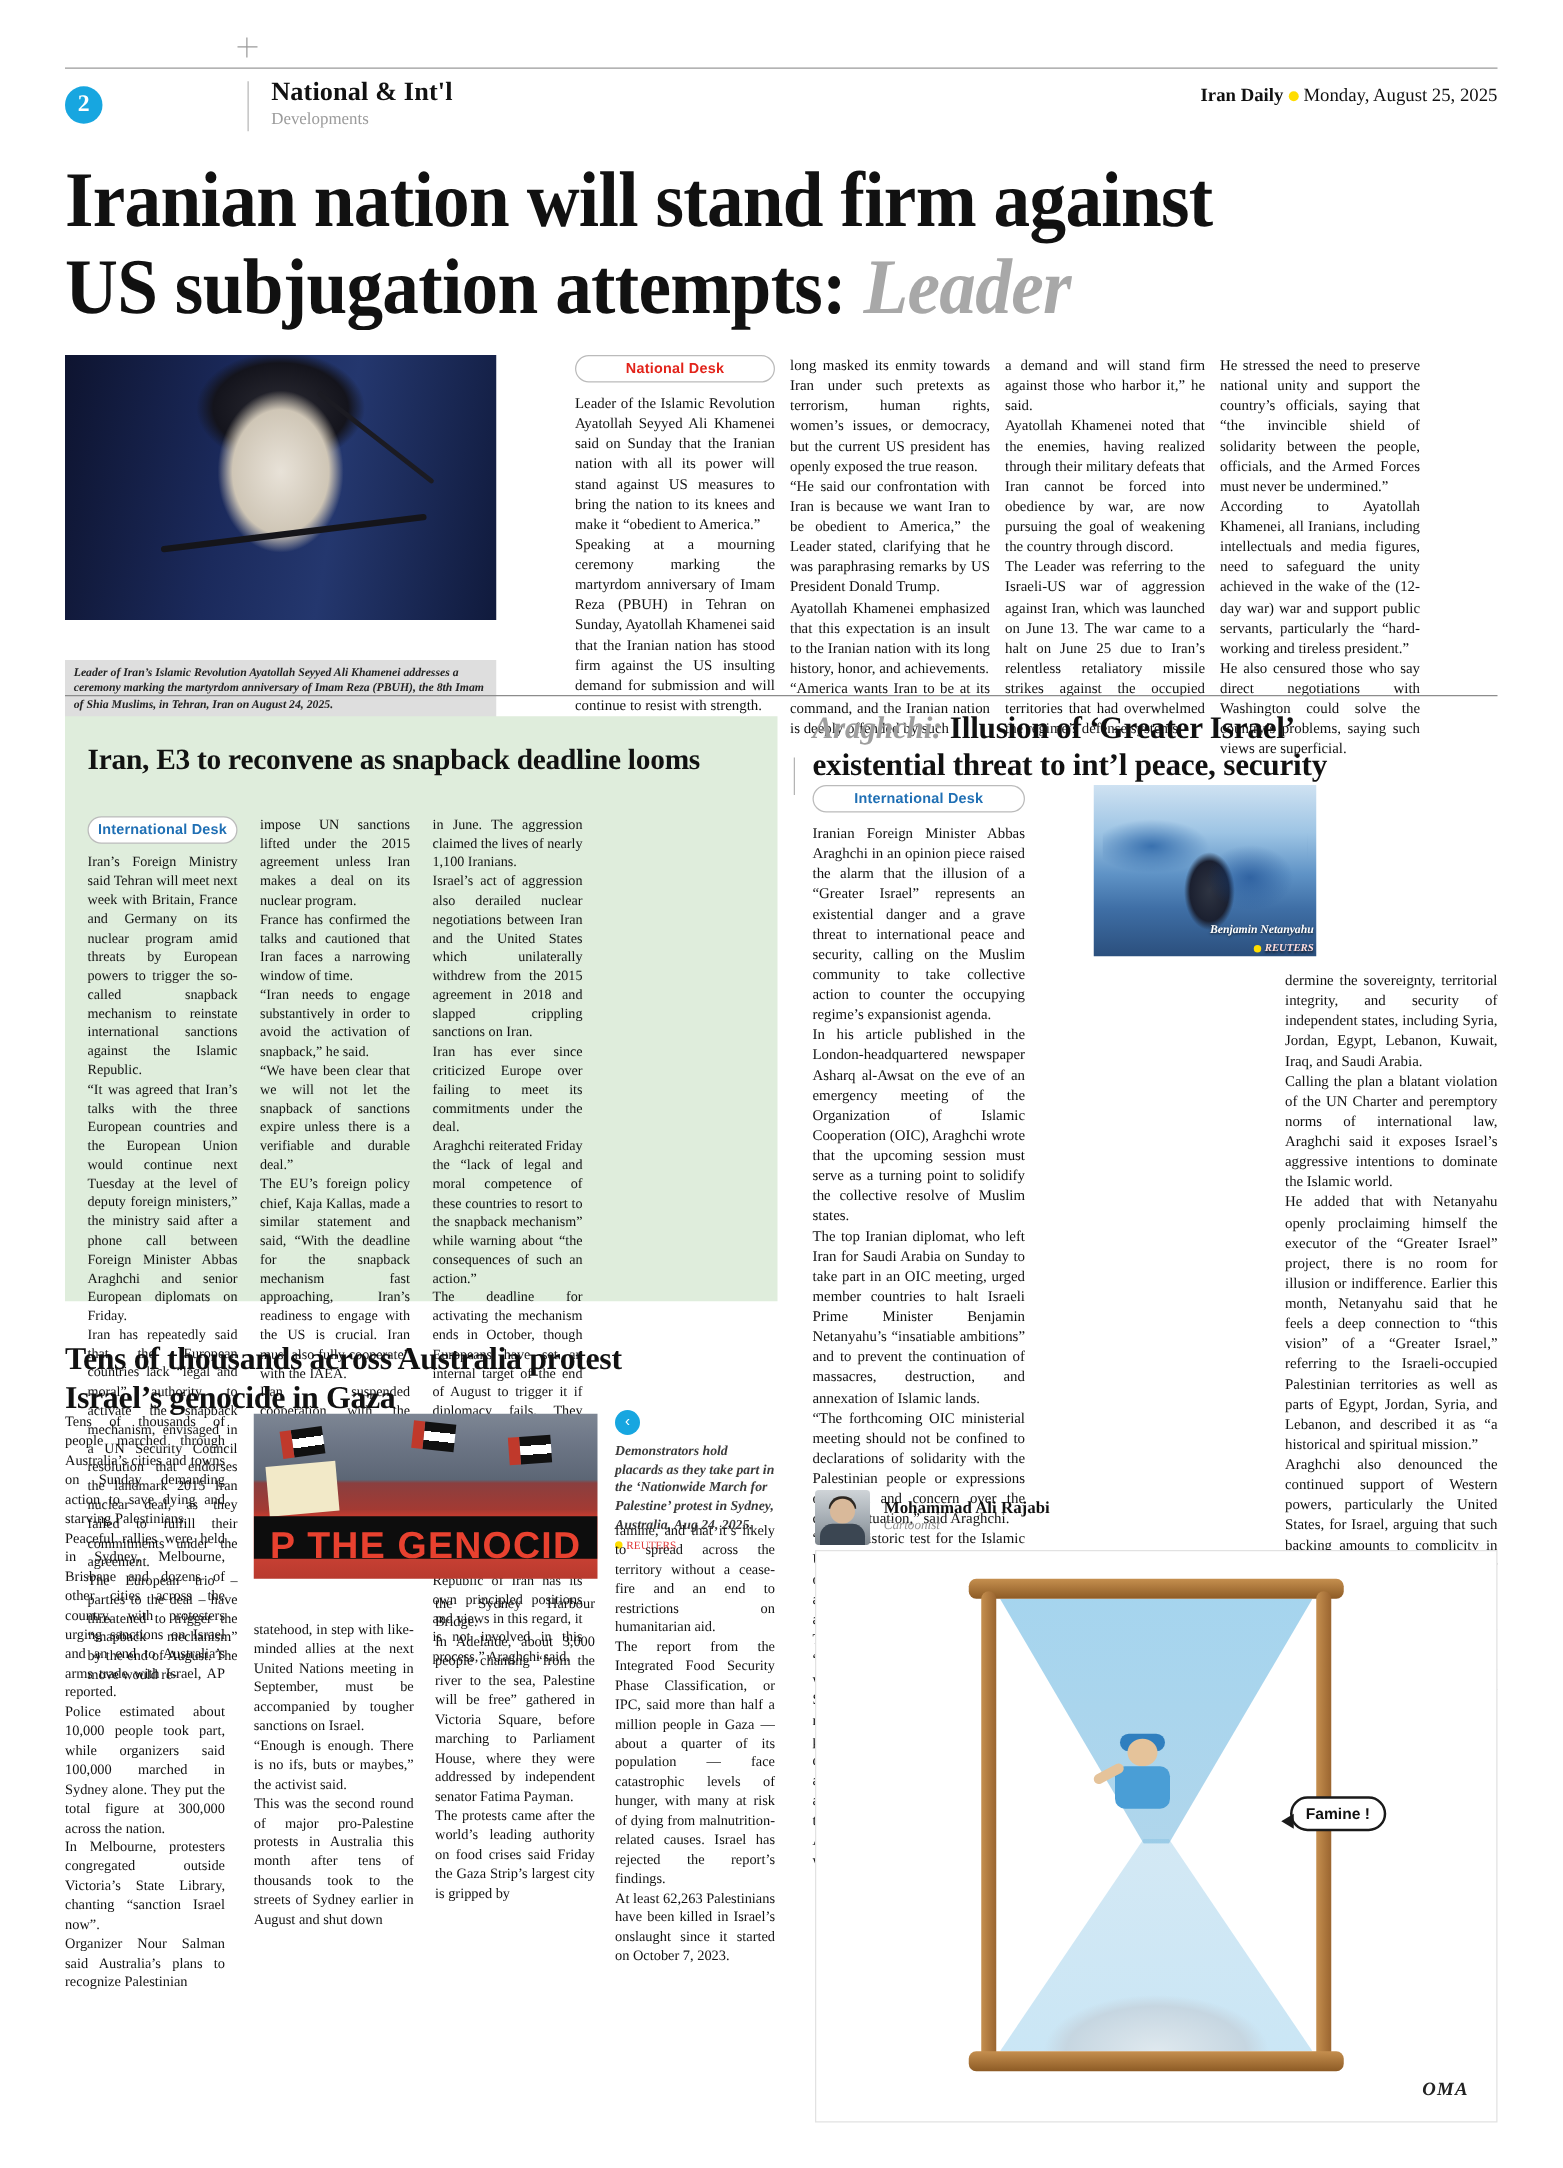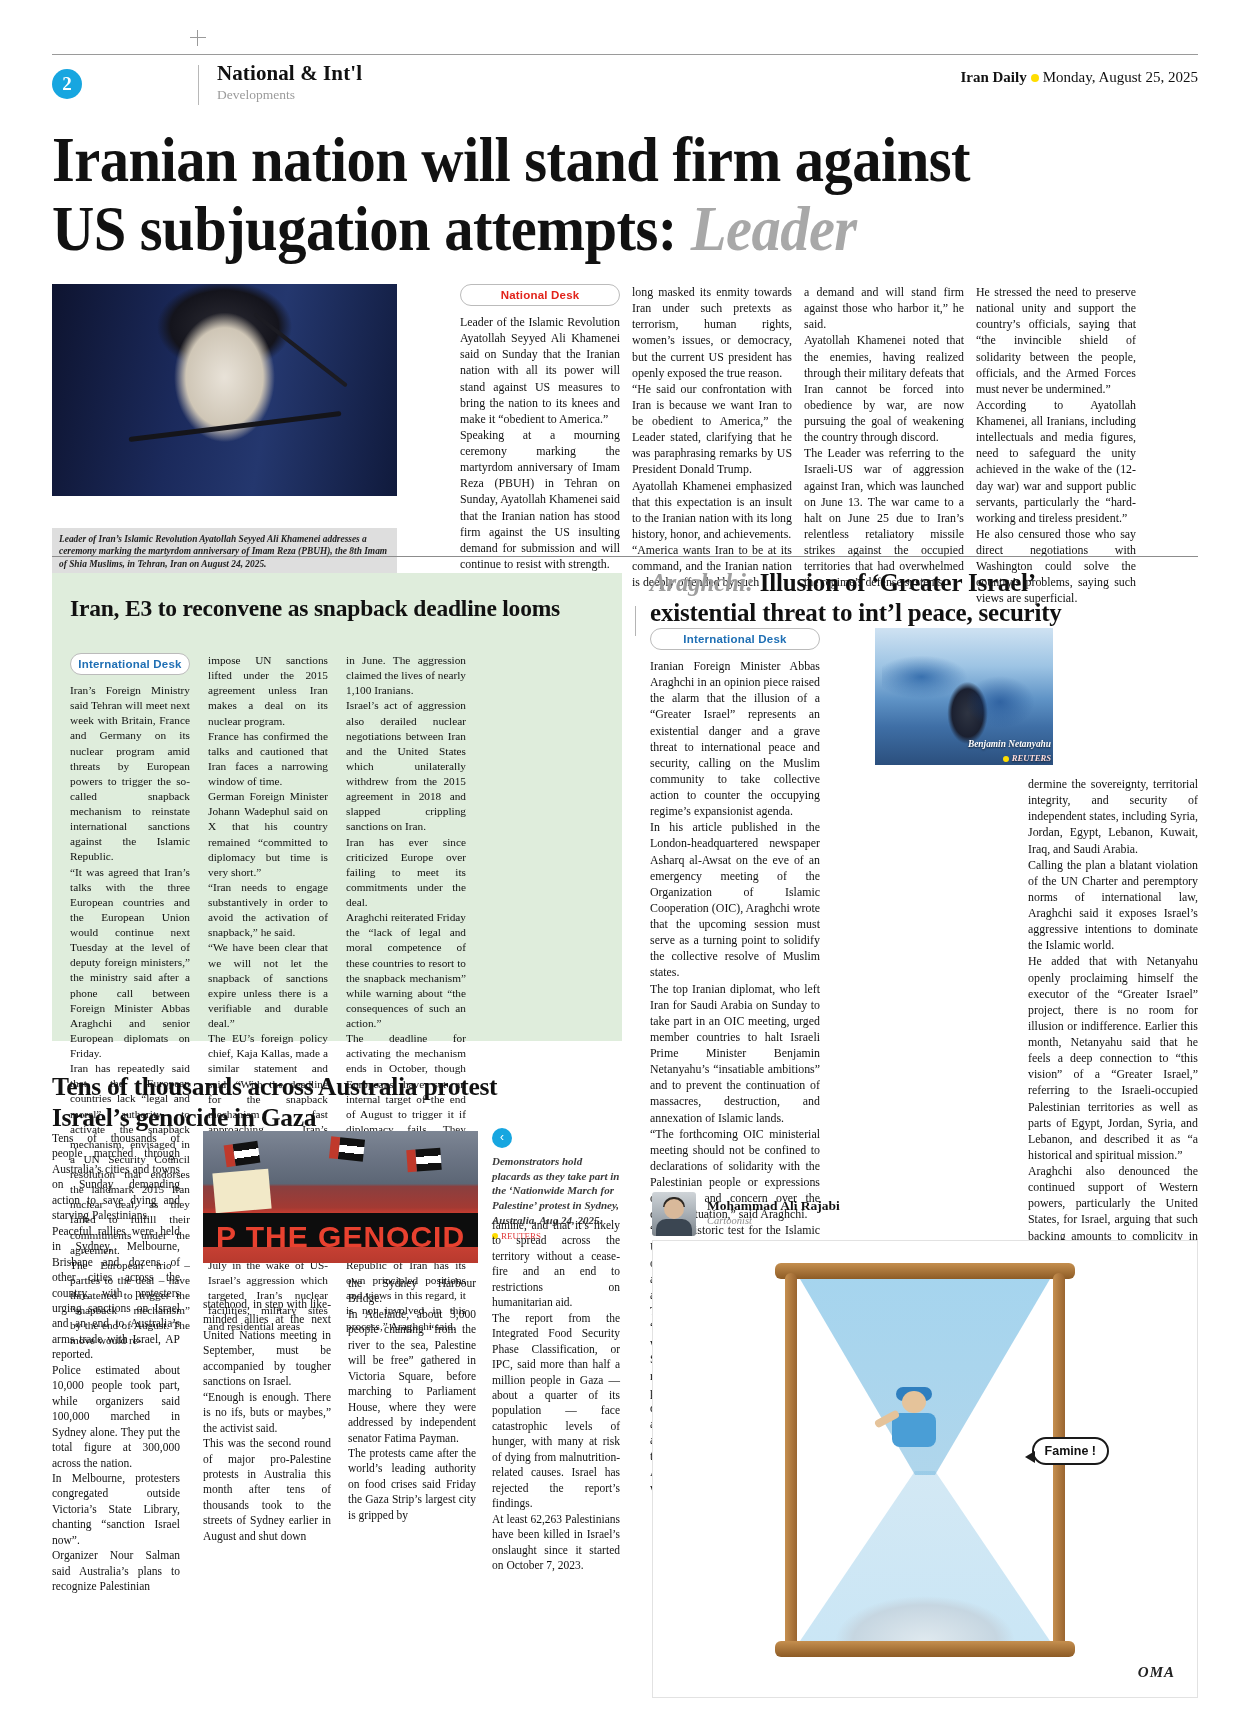--- a/index.html
+++ b/index.html
@@ -340,21 +340,20 @@
             <span style="display: block;">Iran’s Foreign Ministry said Tehran will meet next week with Britain, France and Germany on its nuclear program amid threats by European powers to trigger the so-called snapback mechanism to reinstate international sanctions against the Islamic Republic.</span>
             <span style="display: block;">“It was agreed that Iran’s talks with the three European countries and the European Union would continue next Tuesday at the level of deputy foreign ministers,” the ministry said after a phone call between Foreign Minister Abbas Araghchi and senior European diplomats on Friday.</span>
             <span style="display: block;">Iran has repeatedly said that the European countries lack “legal and moral” authority to activate the snapback mechanism, envisaged in a UN Security Council resolution that endorses the landmark 2015 Iran nuclear deal, as they failed to fulfill their commitments under the agreement.</span>
             <span style="display: block;">The European trio – parties to the deal – have threatened to trigger the “snapback mechanism” by the end of August. The move would re-</span>
           </p>
       </div>
       <div class="gb-col gb-c2">
         <p>
             <span style="display: block;">impose UN sanctions lifted under the 2015 agreement unless Iran makes a deal on its nuclear program.</span>
             <span style="display: block;">France has confirmed the talks and cautioned that Iran faces a narrowing window of time.</span>
-            <span style="display: block;">German Foreign Minister Johann Wadephul said on X that his country remained “committed to diplomacy but time is very short.”</span>
             <span style="display: block;">“Iran needs to engage substantively in order to avoid the activation of snapback,” he said.</span>
             <span style="display: block;">“We have been clear that we will not let the snapback of sanctions expire unless there is a verifiable and durable deal.”</span>
             <span style="display: block;">The EU’s foreign policy chief, Kaja Kallas, made a similar statement and said, “With the deadline for the snapback mechanism fast approaching, Iran’s readiness to engage with the US is crucial. Iran must also fully cooperate” with the IAEA.</span>
             <span style="display: block;">Iran suspended cooperation with the International Atomic Energy Agency (IAEA) in July in the wake of US-Israel’s aggression which targeted Iran’s nuclear facilities, military sites and residential areas</span>
           </p>
       </div>
       <div class="gb-col gb-c3">
         <p>
             <span style="display: block;">in June. The aggression claimed the lives of nearly 1,100 Iranians.</span>
             <span style="display: block;">Israel’s act of aggression also derailed nuclear negotiations between Iran and the United States which unilaterally withdrew from the 2015 agreement in 2018 and slapped crippling sanctions on Iran.</span>

